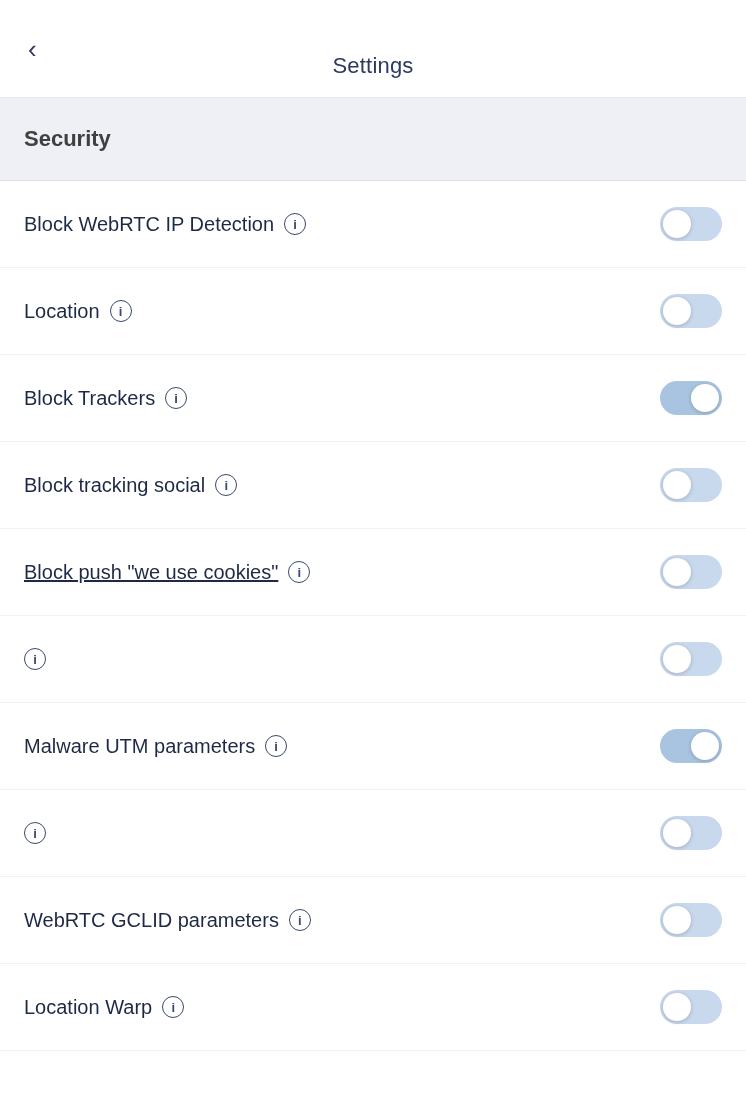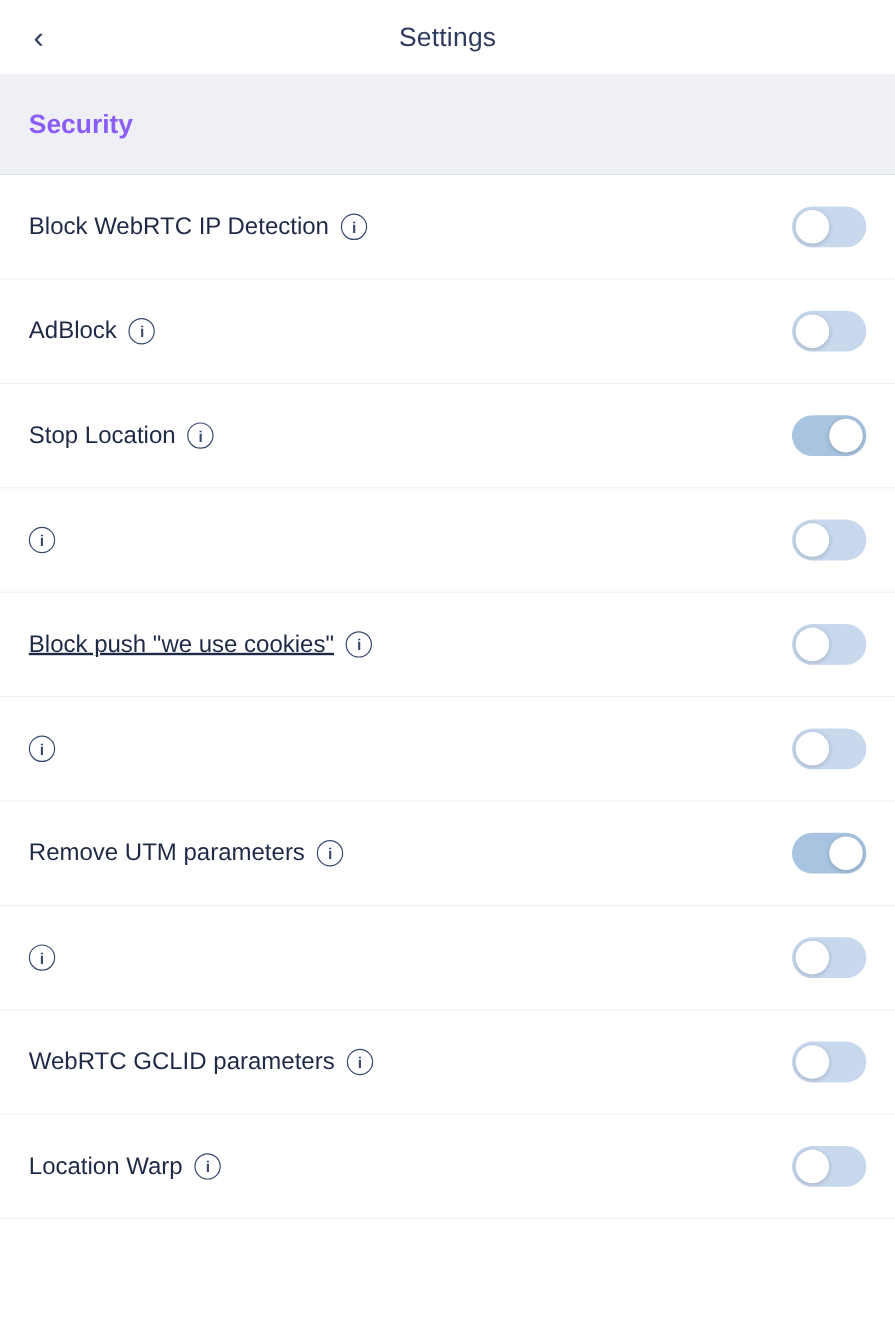--- a/index.html
+++ b/index.html
@@ -37,29 +37,30 @@
       border: none;
       line-height: 1;
       padding: 4px 8px;
     }
 
     .header-title {
       font-size: 22px;
       font-weight: 500;
       color: #2d3a5e;
       letter-spacing: 0.2px;
+      margin-top: 35px;
     }
 
     
     .section-header {
       background: #eef0f5;
       padding: 28px 24px;
       font-size: 22px;
       font-weight: 600;
-      color: #8b5cf6;
+      color: #404040;
       border-bottom: 1px solid #dde0ea;
     }
 
     
     .settings-list {
       background: #ffffff;
     }
 
     .setting-row {
       display: flex;
@@ -176,38 +177,39 @@
       <div class="setting-left">
         <span class="setting-label">Block WebRTC IP Detection</span>
         <span class="info-icon">i</span>
       </div>
       <label class="toggle"><input type="checkbox" style=""><div class="toggle-track">
           <div class="toggle-thumb off"></div>
         </div></label>
     </div>
     <div class="setting-row">
       <div class="setting-left">
-        <span class="setting-label">AdBlock</span>
-        <span class="info-icon">i</span>
-      </div>
-      <label class="toggle"><input type="checkbox" style=""><div class="toggle-track">
-          <div class="toggle-thumb off"></div>
-        </div></label>
-    </div>
-    <div class="setting-row">
-      <div class="setting-left">
-        <span class="setting-label">Stop Location</span>
+        <span class="setting-label">Location</span>
+        <span class="info-icon">i</span>
+      </div>
+      <label class="toggle"><input type="checkbox" style=""><div class="toggle-track">
+          <div class="toggle-thumb off"></div>
+        </div></label>
+    </div>
+    <div class="setting-row">
+      <div class="setting-left">
+        <span class="setting-label">Block Trackers</span>
         <span class="info-icon">i</span>
       </div>
       <label class="toggle"><input type="checkbox" checked="" style=""><div class="toggle-track on">
           <div class="toggle-thumb on"></div>
         </div></label>
     </div>
     <div class="setting-row">
       <div class="setting-left">
+        <span class="setting-label">Block tracking social</span>
         <span class="info-icon">i</span>
       </div>
       <label class="toggle"><input type="checkbox" style=""><div class="toggle-track">
           <div class="toggle-thumb off"></div>
         </div></label>
     </div>
     <div class="setting-row">
       <div class="setting-left">
         <span class="setting-label underline">Block push "we use cookies"</span>
         <span class="info-icon">i</span>
@@ -219,21 +221,21 @@
     <div class="setting-row">
       <div class="setting-left">
         <span class="info-icon">i</span>
       </div>
       <label class="toggle"><input type="checkbox" style=""><div class="toggle-track">
           <div class="toggle-thumb off"></div>
         </div></label>
     </div>
     <div class="setting-row">
       <div class="setting-left">
-        <span class="setting-label">Remove UTM parameters</span>
+        <span class="setting-label">Malware UTM parameters</span>
         <span class="info-icon">i</span>
       </div>
       <label class="toggle"><input type="checkbox" checked="" style=""><div class="toggle-track on">
           <div class="toggle-thumb on"></div>
         </div></label>
     </div>
     <div class="setting-row">
       <div class="setting-left">
         <span class="info-icon">i</span>
       </div>

